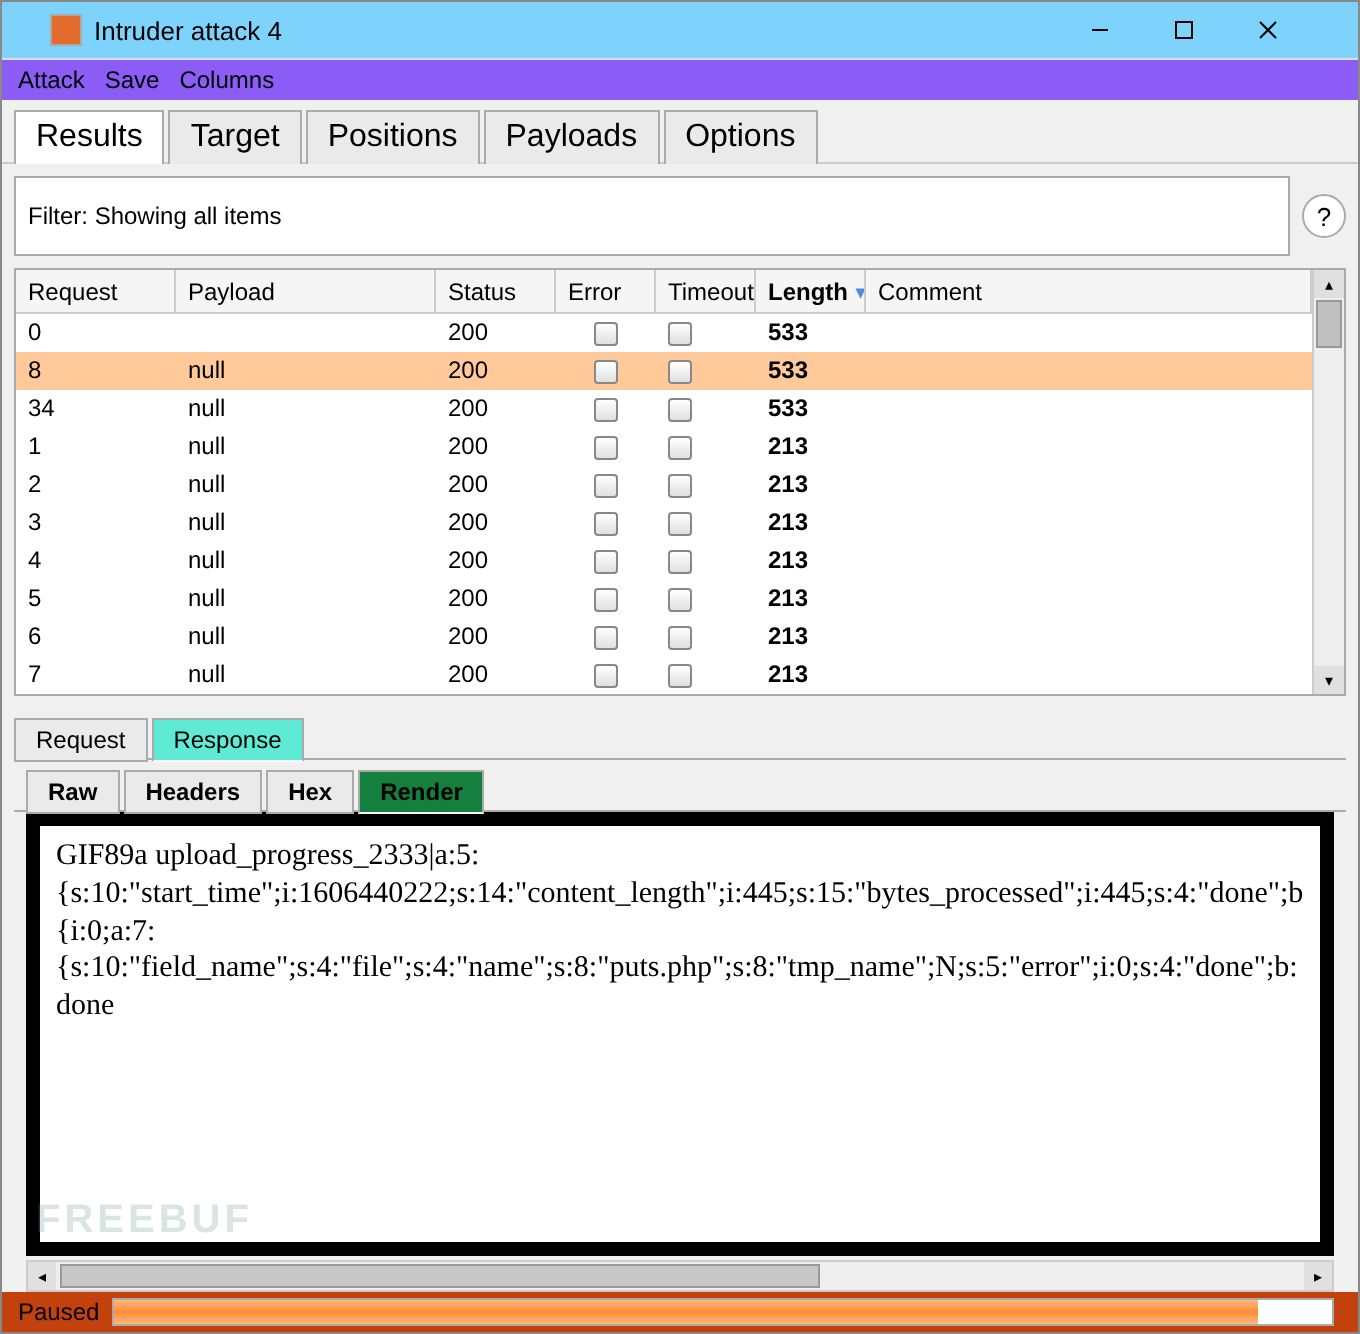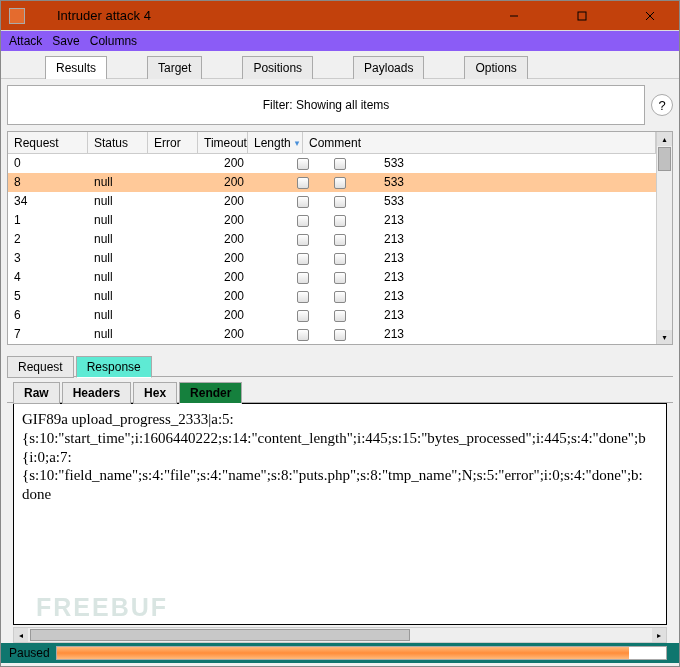--- a/index.html
+++ b/index.html
@@ -1,71 +1,71 @@
 <!DOCTYPE html>
 <html><head>
 <meta charset="utf-8">
 <style>
 * { box-sizing: border-box; margin: 0; padding: 0; }
 body { font-family: Arial, "Segoe UI", sans-serif; font-size: 12px; background: #fff; color: #000; width: 680px; height: 667px; overflow: hidden; position: relative; }
 .window { border: 1px solid #888; background: #f0f0f0; width: 680px; height: 667px; display: flex; flex-direction: column; }
-.titlebar { display: flex; align-items: center; height: 30px; background: #c2410c; border-bottom: 1px solid #ddd; padding: 0 8px; gap: 26px; }
+.titlebar { display: flex; align-items: center; height: 30px; background: #7dd3fc; border-bottom: 1px solid #ddd; padding: 0 24px; }
 .titlebar .appicon { width: 16px; height: 16px; background: #e46b2e; margin-right: 6px; border: 1px solid #aaa; }
 .titlebar .title { flex: 1; font-size: 13px; }
 .titlebar .winbtn { width: 42px; height: 28px; display: flex; align-items: center; justify-content: center; cursor: pointer; }
 .menubar { display: flex; padding: 3px 8px; font-size: 12px; background: #8b5cf6; }
 .menubar span { margin-right: 10px; cursor: pointer; }
 .tabs { display: flex; padding: 4px 6px 0 6px; border-bottom: 1px solid #ccc; background: #f0f0f0; }
-.tab { padding: 4px 10px; border: 1px solid #aaa; border-bottom: none; background: #eaeaea; margin-right: 2px; cursor: pointer; font-size: 12px; position: relative; top: 1px; margin-left: 38px; }
+.tab { padding: 4px 10px; border: 1px solid #aaa; border-bottom: none; background: #eaeaea; margin-right: 2px; cursor: pointer; font-size: 16px; position: relative; top: 1px; }
 .tab.active { background: #fff; }
 .filterbar { display: flex; align-items: center; padding: 6px; background: #f0f0f0; }
-.filterbox { flex: 1; background: #fff; border: 1px solid #aaa; padding: 12px 6px; font-size: 12px; cursor: pointer; text-align: center; }
+.filterbox { flex: 1; background: #fff; border: 1px solid #aaa; padding: 12px 6px; font-size: 12px; cursor: pointer; }
 .helpbtn { width: 22px; height: 22px; border: 1px solid #aaa; border-radius: 50%; display: flex; align-items: center; justify-content: center; margin-left: 6px; cursor: pointer; background: #fff; font-size: 13px; }
 .tablewrap { background: #fff; border: 1px solid #aaa; margin: 0 6px; display: flex; }
 .tablemain { flex: 1; }
 .tableheader { display: flex; background: #f5f5f5; border-bottom: 1px solid #ccc; font-size: 12px; height: 22px; align-items: center; }
 .th { padding: 3px 6px; border-right: 1px solid #ccc; cursor: pointer; overflow: hidden; white-space: nowrap; height: 100%; display: flex; align-items: center; }
 .th.sorted::after { content: "▾"; margin-left: 4px; color: #4a90d9; font-size: 9px; }
 .tablebody { }
 .row { display: flex; height: 19px; align-items: center; font-size: 12px; border-bottom: 1px solid transparent; }
 .row.selected { background: #ffc999; }
 .td { padding: 1px 6px; overflow: hidden; white-space: nowrap; }
 .col-req { width: 80px; }
 .col-pay { width: 130px; }
 .col-status { width: 60px; }
 .col-err { width: 50px; text-align: center; }
 .col-timeout { width: 50px; text-align: left; }
-.col-len { width: 55px; }
+.col-len { width: 55px; font-weight: bold; }
 .col-comment { flex: 1; text-align: right; }
 .checkbox { display: inline-block; width: 12px; height: 12px; border: 1px solid #888; background: linear-gradient(#fff,#e0e0e0); border-radius: 2px; vertical-align: middle; }
 .vscroll { width: 16px; background: #eee; border-left: 1px solid #ccc; position: relative; }
 .vscroll .uparrow, .vscroll .downarrow { position: absolute; left: 0; right: 0; height: 14px; background: #e0e0e0; display: flex; align-items: center; justify-content: center; font-size: 8px; cursor: pointer; }
 .vscroll .uparrow { top: 0; }
 .vscroll .downarrow { bottom: 0; }
 .vscroll .thumb { position: absolute; left: 1px; right: 1px; top: 15px; height: 24px; background: #c0c0c0; border: 1px solid #999; }
 .lower { margin: 6px 6px 0 6px; background: #f0f0f0; }
 .subtabs { display: flex; padding: 4px 0 0 0; }
 .subtab { padding: 3px 10px; border: 1px solid #aaa; background: #eaeaea; margin-right: 2px; cursor: pointer; font-size: 12px; position: relative; top: 1px; }
 .subtab.active { background: #5eead4; border-bottom-color: #fff; }
 .subtabs-border { border-bottom: 1px solid #aaa; margin-top: -1px; }
 .viewtabs { display: flex; padding: 4px 6px 0 6px; }
 .viewtab { padding: 3px 10px; border: 1px solid #aaa; background: #eaeaea; margin-right: 2px; cursor: pointer; font-size: 12px; position: relative; top: 1px; font-weight: bold; }
 .viewtab.active { background: #15803d; border-bottom-color: #fff; }
-.render { background: #fff; border: 1px solid #000000; margin: 0 6px; padding: 6px 8px; font-family: "Times New Roman", serif; font-size: 15px; line-height: 1.25; height: 222px; overflow: hidden; }
+.render { background: #fff; border: 7px solid #000000; margin: 0 6px; padding: 6px 8px; font-family: "Times New Roman", serif; font-size: 15px; line-height: 1.25; height: 222px; overflow: hidden; }
 .render p { margin: 0; white-space: pre; overflow: hidden; }
 .hscrollbar { height: 16px; margin: 2px 6px 0 6px; background: #eee; border: 1px solid #ccc; position: relative; }
 .hscrollbar .leftarrow, .hscrollbar .rightarrow { position: absolute; top: 0; bottom: 0; width: 14px; background: #e0e0e0; display: flex; align-items: center; justify-content: center; font-size: 8px; cursor: pointer; }
 .hscrollbar .leftarrow { left: 0; }
 .hscrollbar .rightarrow { right: 0; }
 .hscrollbar .hthumb { position: absolute; top: 1px; bottom: 1px; left: 16px; width: 380px; background: #c8c8c8; border: 1px solid #999; }
-.statusbar { display: flex; align-items: center; padding: 3px 8px; font-size: 12px; background: #0f766e; }
+.statusbar { display: flex; align-items: center; padding: 3px 8px; font-size: 12px; background: #c2410c; }
 .statuslabel { margin-right: 6px; }
 .progress { flex: 1; height: 14px; border: 1px solid #aaa; background: #fff; position: relative; margin-right: 4px; }
 .progressfill { position: absolute; left: 0; top: 0; bottom: 0; width: 94%; background: linear-gradient(#ffb97a,#ff8d3a,#ffb97a); }
-.watermark { position: absolute; bottom: 45px; left: 36px; font-size: 25px; font-weight: bold; color: rgba(120,160,150,0.28); letter-spacing: 2px; pointer-events: none; font-family: Arial, sans-serif; }
+.watermark { position: absolute; bottom: 45px; left: 18px; font-size: 20px; font-weight: bold; color: rgba(120,160,150,0.28); letter-spacing: 2px; pointer-events: none; font-family: Arial, sans-serif; }
 </style>
 </head>
 <body>
 
 <div class="window">
   <div class="titlebar">
     <div class="appicon"></div>
     <div class="title">Intruder attack 4</div>
     <div class="winbtn">
       <svg width="10" height="10" viewBox="0 0 10 10">
@@ -101,20 +101,21 @@
 
   <div class="filterbar">
     <div class="filterbox">Filter: Showing all items</div>
     <div class="helpbtn">?</div>
   </div>
 
   <div class="tablewrap">
     <div class="tablemain">
       <div class="tableheader">
         <div class="th col-req">Request</div>
+        <div class="th col-pay">Payload</div>
         <div class="th col-status">Status</div>
         <div class="th col-err">Error</div>
         <div class="th col-timeout">Timeout</div>
         <div class="th col-len sorted">Length</div>
         <div class="th col-comment">Comment</div>
       </div>
       <div class="tablebody" id="tablebody">
           <div class="row">
             <div class="td col-req">0</div>
             <div class="td col-pay"></div>

